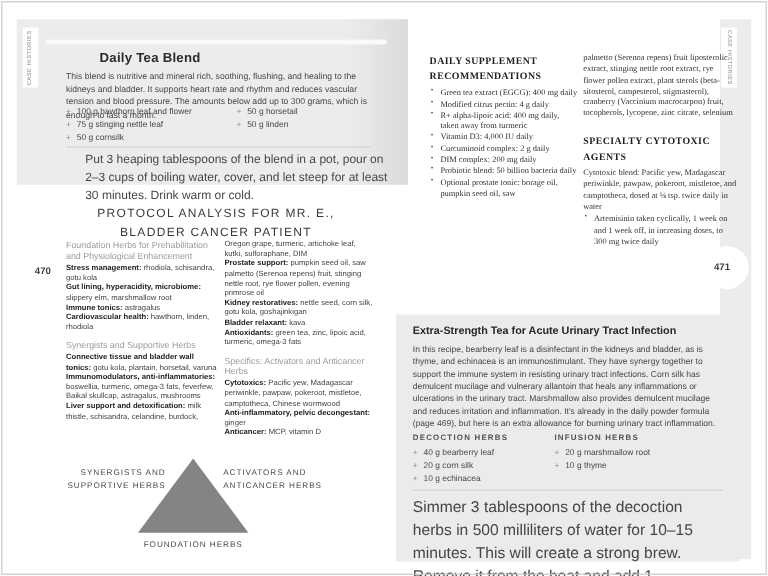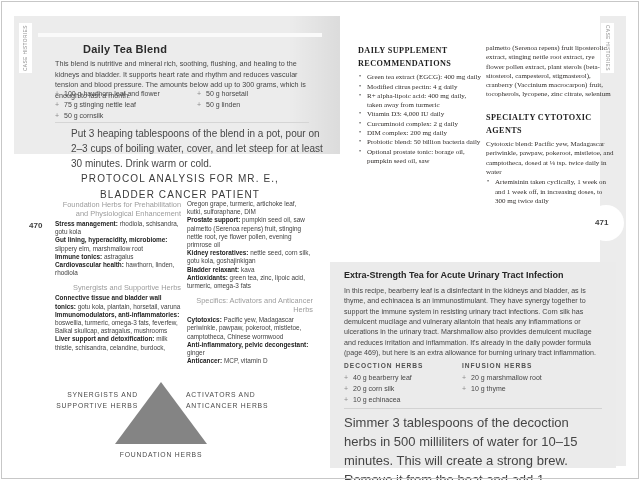--- a/index.html
+++ b/index.html
@@ -32,21 +32,21 @@
   .edge-strip{position:absolute;left:600px;top:16px;width:26px;height:450px;background:#ececec;}
   .notch{position:absolute;left:588px;top:205px;width:36px;height:36px;border-radius:50%;background:#fff;}
 
   
   .proto-head{position:absolute;left:58px;top:171px;width:244px;text-align:center;
       font-size:10px;letter-spacing:1.1px;line-height:1.55;color:#3a3a3a;}
   .proto-col{position:absolute;top:200px;font-size:6.4px;line-height:1.28;color:#3f3f3f;}
   #proto-col1{left:55px;width:126px;}
   #proto-col2{left:187px;width:126px;}
   .proto-col b{color:#232323;}
-  .subhead{font-size:7.4px;line-height:1.22;color:#9c9c9c;margin:6px 0 2px 0;text-align:right;}
+  .subhead{font-size:7.4px;line-height:1.22;color:#9c9c9c;margin:6px 0 2px 0;}
   .proto-col .subhead:first-child{margin-top:0;}
 
   
   .tri{position:absolute;left:115px;top:382px;width:0;height:0;
       border-left:46px solid transparent;border-right:46px solid transparent;border-bottom:62px solid #848484;}
   .tri-label{position:absolute;font-size:6.8px;letter-spacing:.8px;line-height:1.6;color:#4a4a4a;}
   #tri-left{left:52px;top:390px;width:86px;text-align:right;}
   #tri-right{left:186px;top:390px;width:92px;text-align:left;}
   #tri-bottom{left:96px;top:450px;width:130px;text-align:center;}
 

